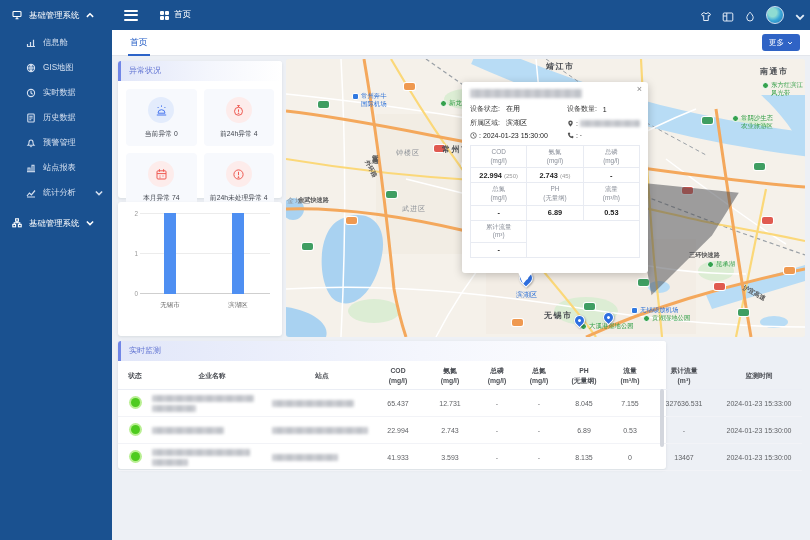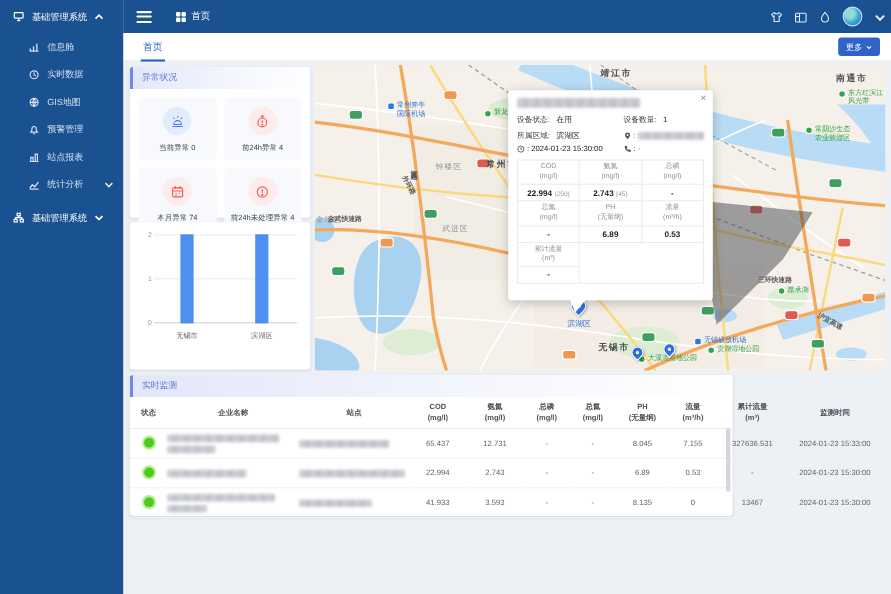--- a/index.html
+++ b/index.html
@@ -133,33 +133,42 @@
         <svg viewBox="0 0 10 10" fill="none" stroke="currentColor" stroke-width="1.2">
           <path d="M1.5 8.5V6M4.5 8.5V4M7.5 8.5V1.8M1 8.5h8"></path>
         </svg>
       </span>
     <span>信息舱</span>
   </div>
   <div class="m-item">
     <span class="mi">
         <svg viewBox="0 0 10 10" fill="none" stroke="currentColor" stroke-width="1.1">
           <circle cx="5" cy="5" r="3.6"></circle>
+          <path d="M1.4 5h7.2M5 1.4c1.4 1.8 1.4 5.4 0 7.2M5 1.4c-1.4 1.8-1.4 5.4 0 7.2"></path>
+        </svg>
+      </span>
+    <span>GIS地图</span>
+  </div>
+  <div class="m-item">
+    <span class="mi">
+        <svg viewBox="0 0 10 10" fill="none" stroke="currentColor" stroke-width="1.1">
+          <circle cx="5" cy="5" r="3.6"></circle>
           <path d="M5 2.8V5l1.6 1.2"></path>
         </svg>
       </span>
     <span>实时数据</span>
   </div>
   <div class="m-item">
     <span class="mi">
         <svg viewBox="0 0 10 10" fill="none" stroke="currentColor" stroke-width="1.1">
-          <circle cx="5" cy="5" r="3.6"></circle>
-          <path d="M1.4 5h7.2M5 1.4c1.4 1.8 1.4 5.4 0 7.2M5 1.4c-1.4 1.8-1.4 5.4 0 7.2"></path>
-        </svg>
-      </span>
-    <span>GIS地图</span>
+          <rect x="1.8" y="1" width="6.4" height="8" rx="0.8"></rect>
+          <path d="M3.3 3.2h3.4M3.3 5h3.4M3.3 6.8h2"></path>
+        </svg>
+      </span>
+    <span>历史数据</span>
   </div>
   <div class="m-item">
     <span class="mi">
         <svg viewBox="0 0 10 10" fill="none" stroke="currentColor" stroke-width="1.1">
           <path d="M2 7.2h6c-.8-.8-1-1.6-1-2.8 0-1.4-.7-2.4-2-2.4S3 3 3 4.4c0 1.2-.2 2-1 2.8zM4.2 8.4c.2.5 1.4.5 1.6 0"></path>
         </svg>
       </span>
     <span>预警管理</span>
   </div>
   <div class="m-item">

